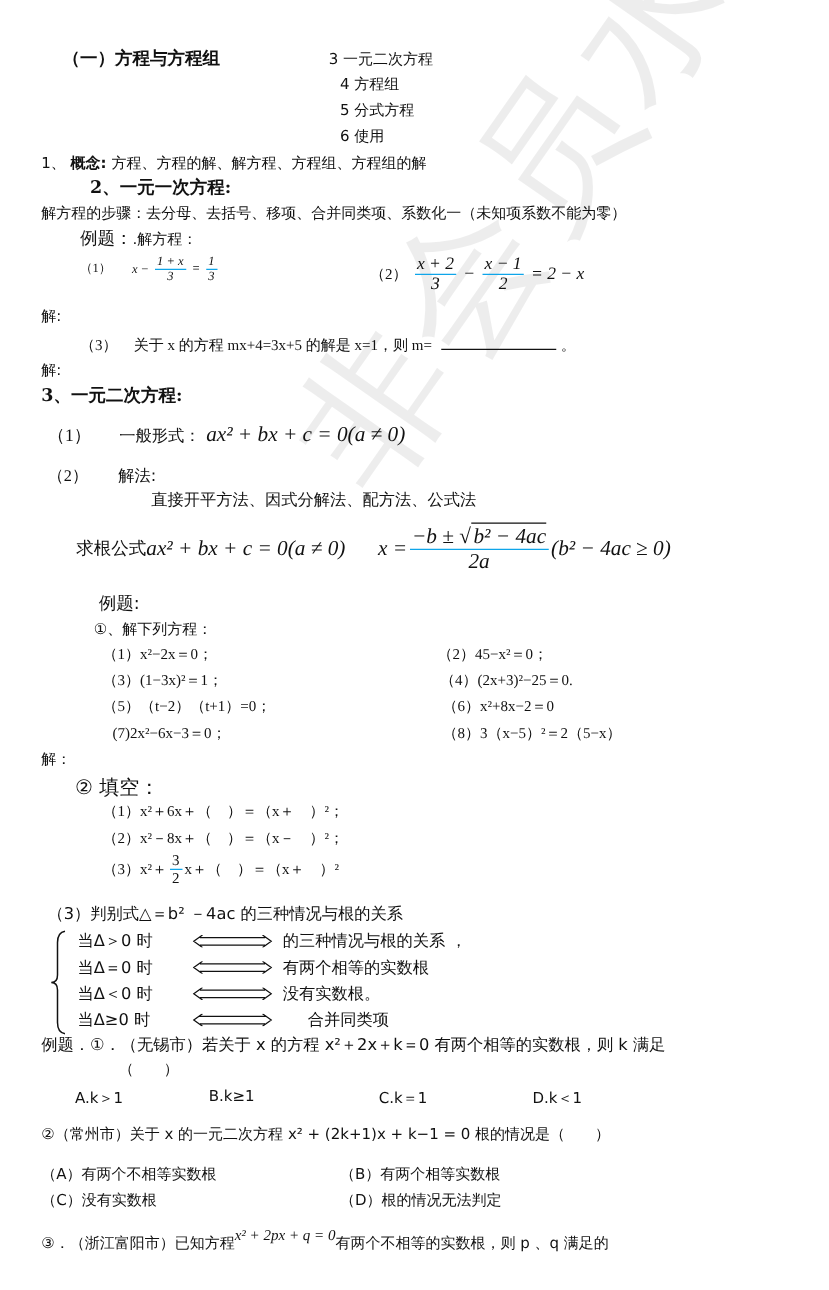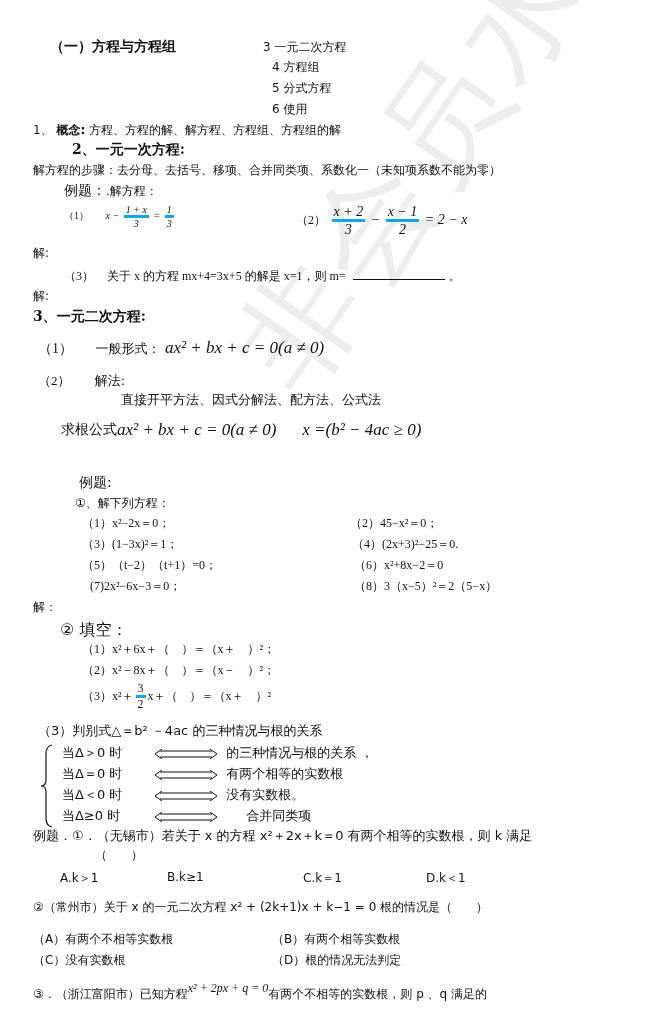--- a/index.html
+++ b/index.html
@@ -4,21 +4,21 @@
 <style>
   html,body{margin:0;padding:0;background:#fff;}
   body{width:663px;height:1032px;position:relative;overflow:hidden;
        font-family:"DejaVu Serif","Liberation Serif",serif;color:#111;font-size:13px;}
   .abs{position:absolute;white-space:nowrap;}
   .b{font-weight:bold;}
   .sans{font-family:"DejaVu Sans","Liberation Sans",sans-serif;}
   .ser{font-family:"Liberation Serif","DejaVu Serif",serif;}
   .math{font-family:"Liberation Serif","DejaVu Serif",serif;font-style:italic;}
   .frac{display:inline-flex;flex-direction:column;align-items:center;vertical-align:middle;margin:0 2px;}
-  .frac .num{border-bottom:3px solid #0ea5e9;padding:0 2px;line-height:1.1;}
+  .frac .num{border-bottom:1px solid #0ea5e9;padding:0 2px;line-height:1.1;}
   .frac .den{line-height:1.1;padding:0 2px;}
   .blank{display:inline-block;width:92px;border-bottom:1px solid #111;height:12px;vertical-align:baseline;margin:0 4px;}
   .sqrt{border-top:1px solid #111;padding-left:2px;}
   .watermark{position:absolute;left:200px;top:330px;font-size:120px;color:rgba(0,0,0,0.07);
      transform:rotate(-55deg);transform-origin:left top;font-family:"DejaVu Sans",sans-serif;
      white-space:nowrap;letter-spacing:6px;pointer-events:none;}
   .arrow{display:inline-block;width:64px;height:10px;vertical-align:middle;margin:0 4px;}
   .brace{position:absolute;left:40px;top:744px;width:14px;height:84px;}
 </style>
 </head>
@@ -91,20 +91,24 @@
 <div class="abs" style="left:38px;top:372px;font-size:13px;">
   <span class="ser">（2）</span>
   <span class="sans" style="margin-left:20px;">解法:</span>
 </div>
 <div class="abs sans" style="left:121px;top:391px;font-size:13px;">直接开平方法、因式分解法、配方法、公式法</div>
 
 <div class="abs" style="left:61px;top:420px;font-size:14px;display:flex;align-items:center;">
   <span class="sans">求根公式</span>
   <span class="math" style="font-size:17px;">ax² + bx + c = 0(a ≠ 0)</span>
   <span class="math" style="font-size:17px;margin-left:26px;">x =</span>
+  <span class="frac math" style="font-size:17px;">
+    <span class="num"><span>−b ±</span> √<span class="sqrt">b² − 4ac</span></span>
+    <span class="den">2a</span>
+  </span>
   <span class="math" style="font-size:17px;">(b² − 4ac ≥ 0)</span>
 </div>
 
 <div class="abs sans" style="left:64px;top:474px;font-size:14px;margin-left:15px;">例题:</div>
 <div class="abs sans" style="left:60px;top:495px;font-size:12px;margin-left:15px;">①、解下列方程：</div>
 
 <div class="abs ser" style="left:82px;top:515px;font-size:12px;">（1）x²−2x＝0；</div>
 <div class="abs ser" style="left:350px;top:515px;font-size:12px;">（2）45−x²＝0；</div>
 <div class="abs ser" style="left:82px;top:536px;font-size:12px;">（3）(1−3x)²＝1；</div>
 <div class="abs ser" style="left:352px;top:536px;font-size:12px;">（4）(2x+3)²−25＝0.</div>

